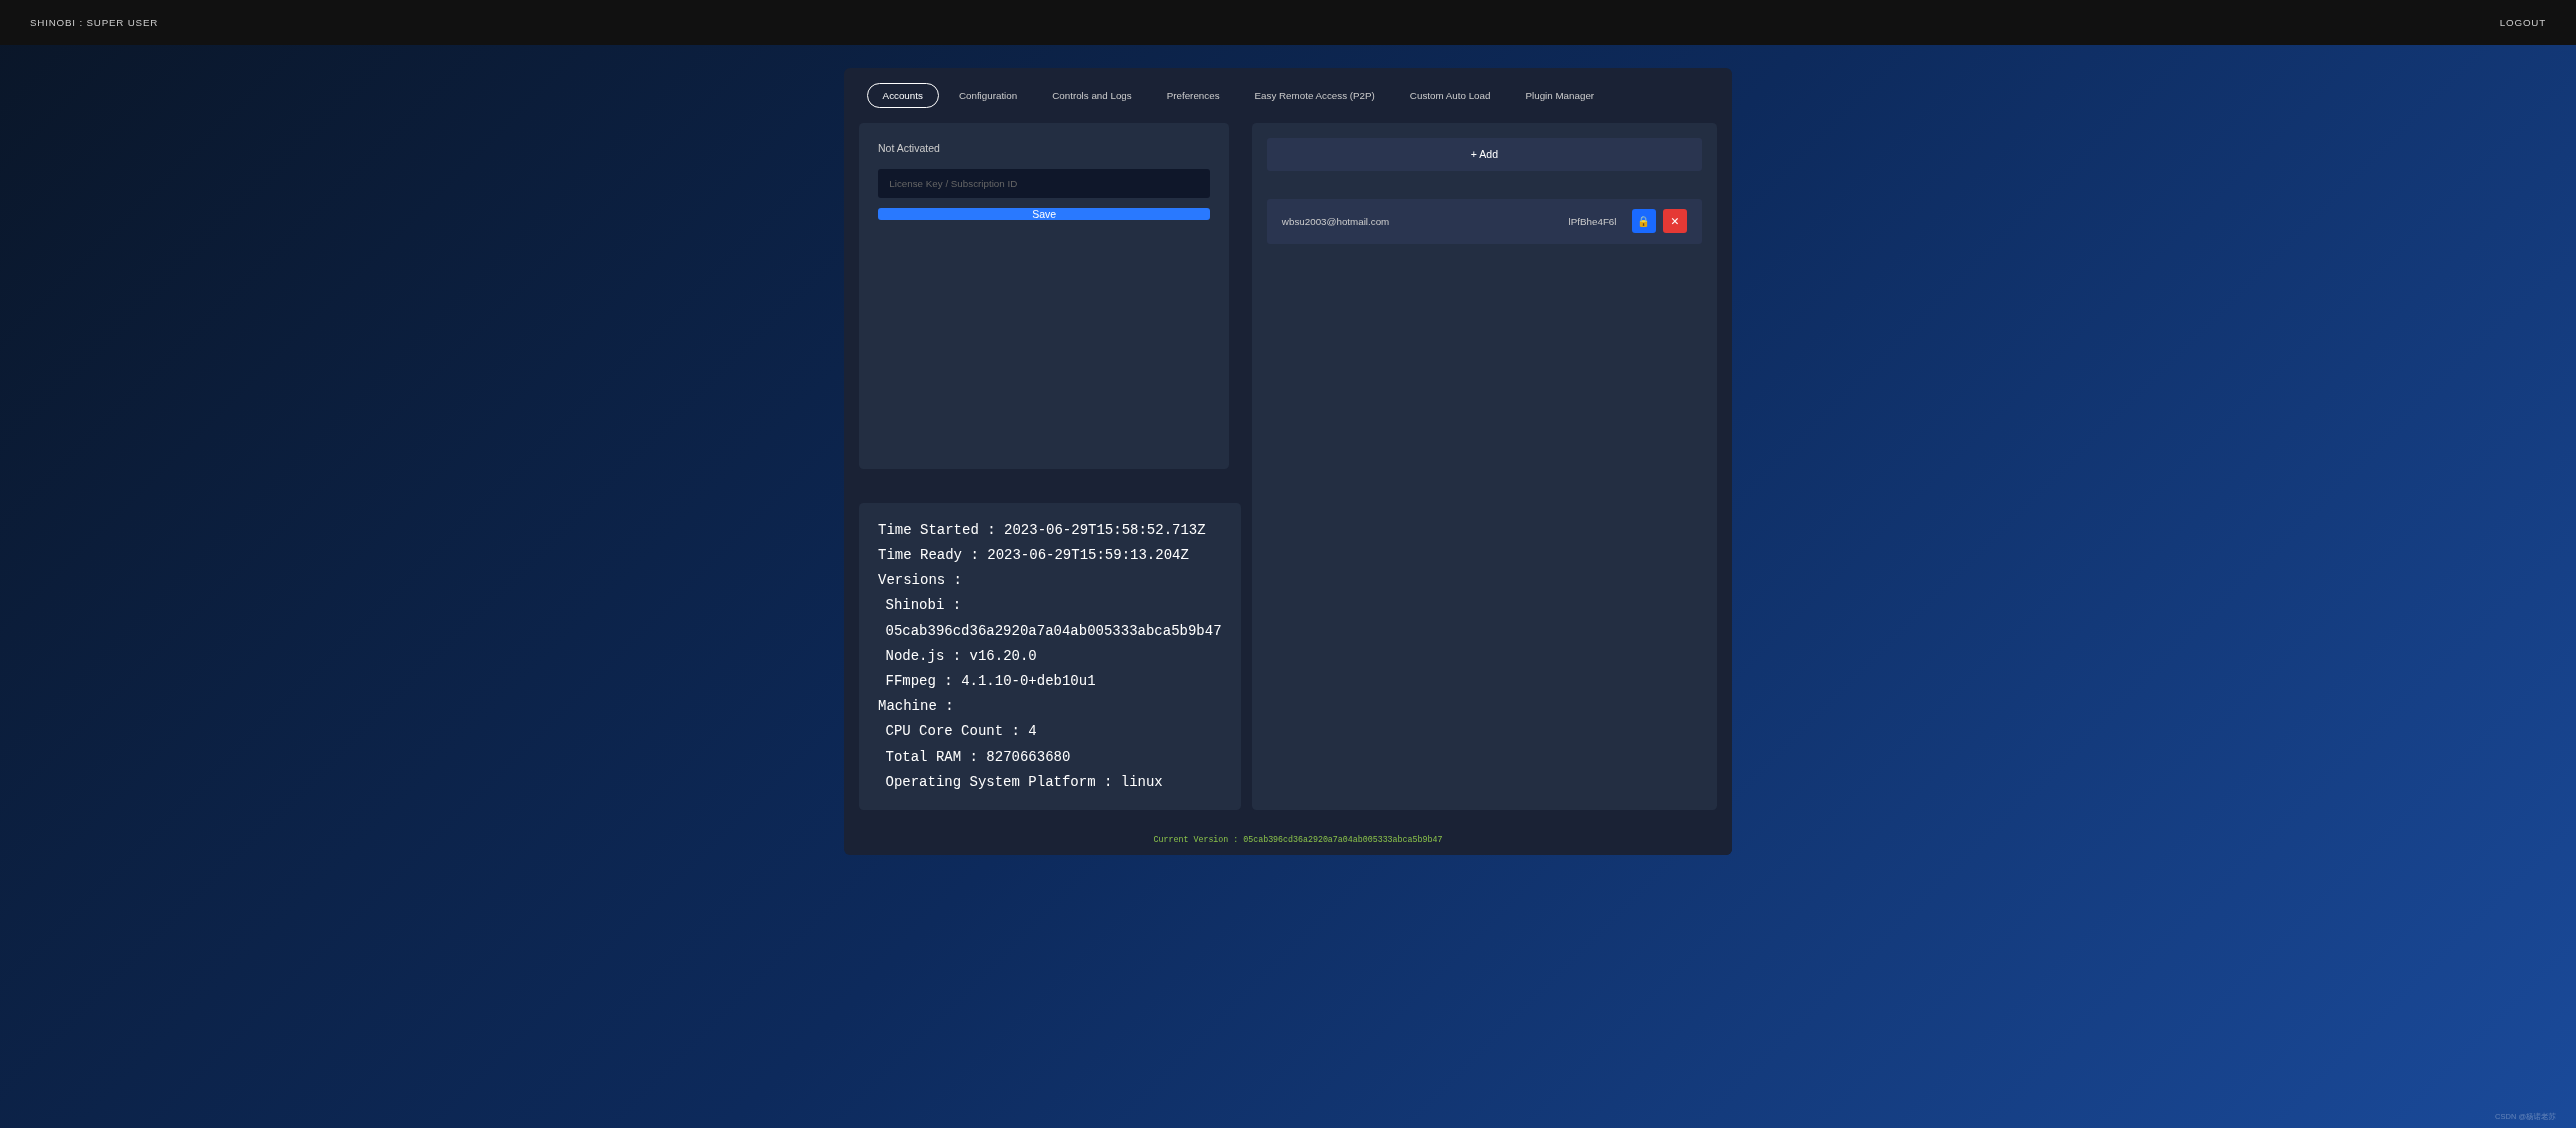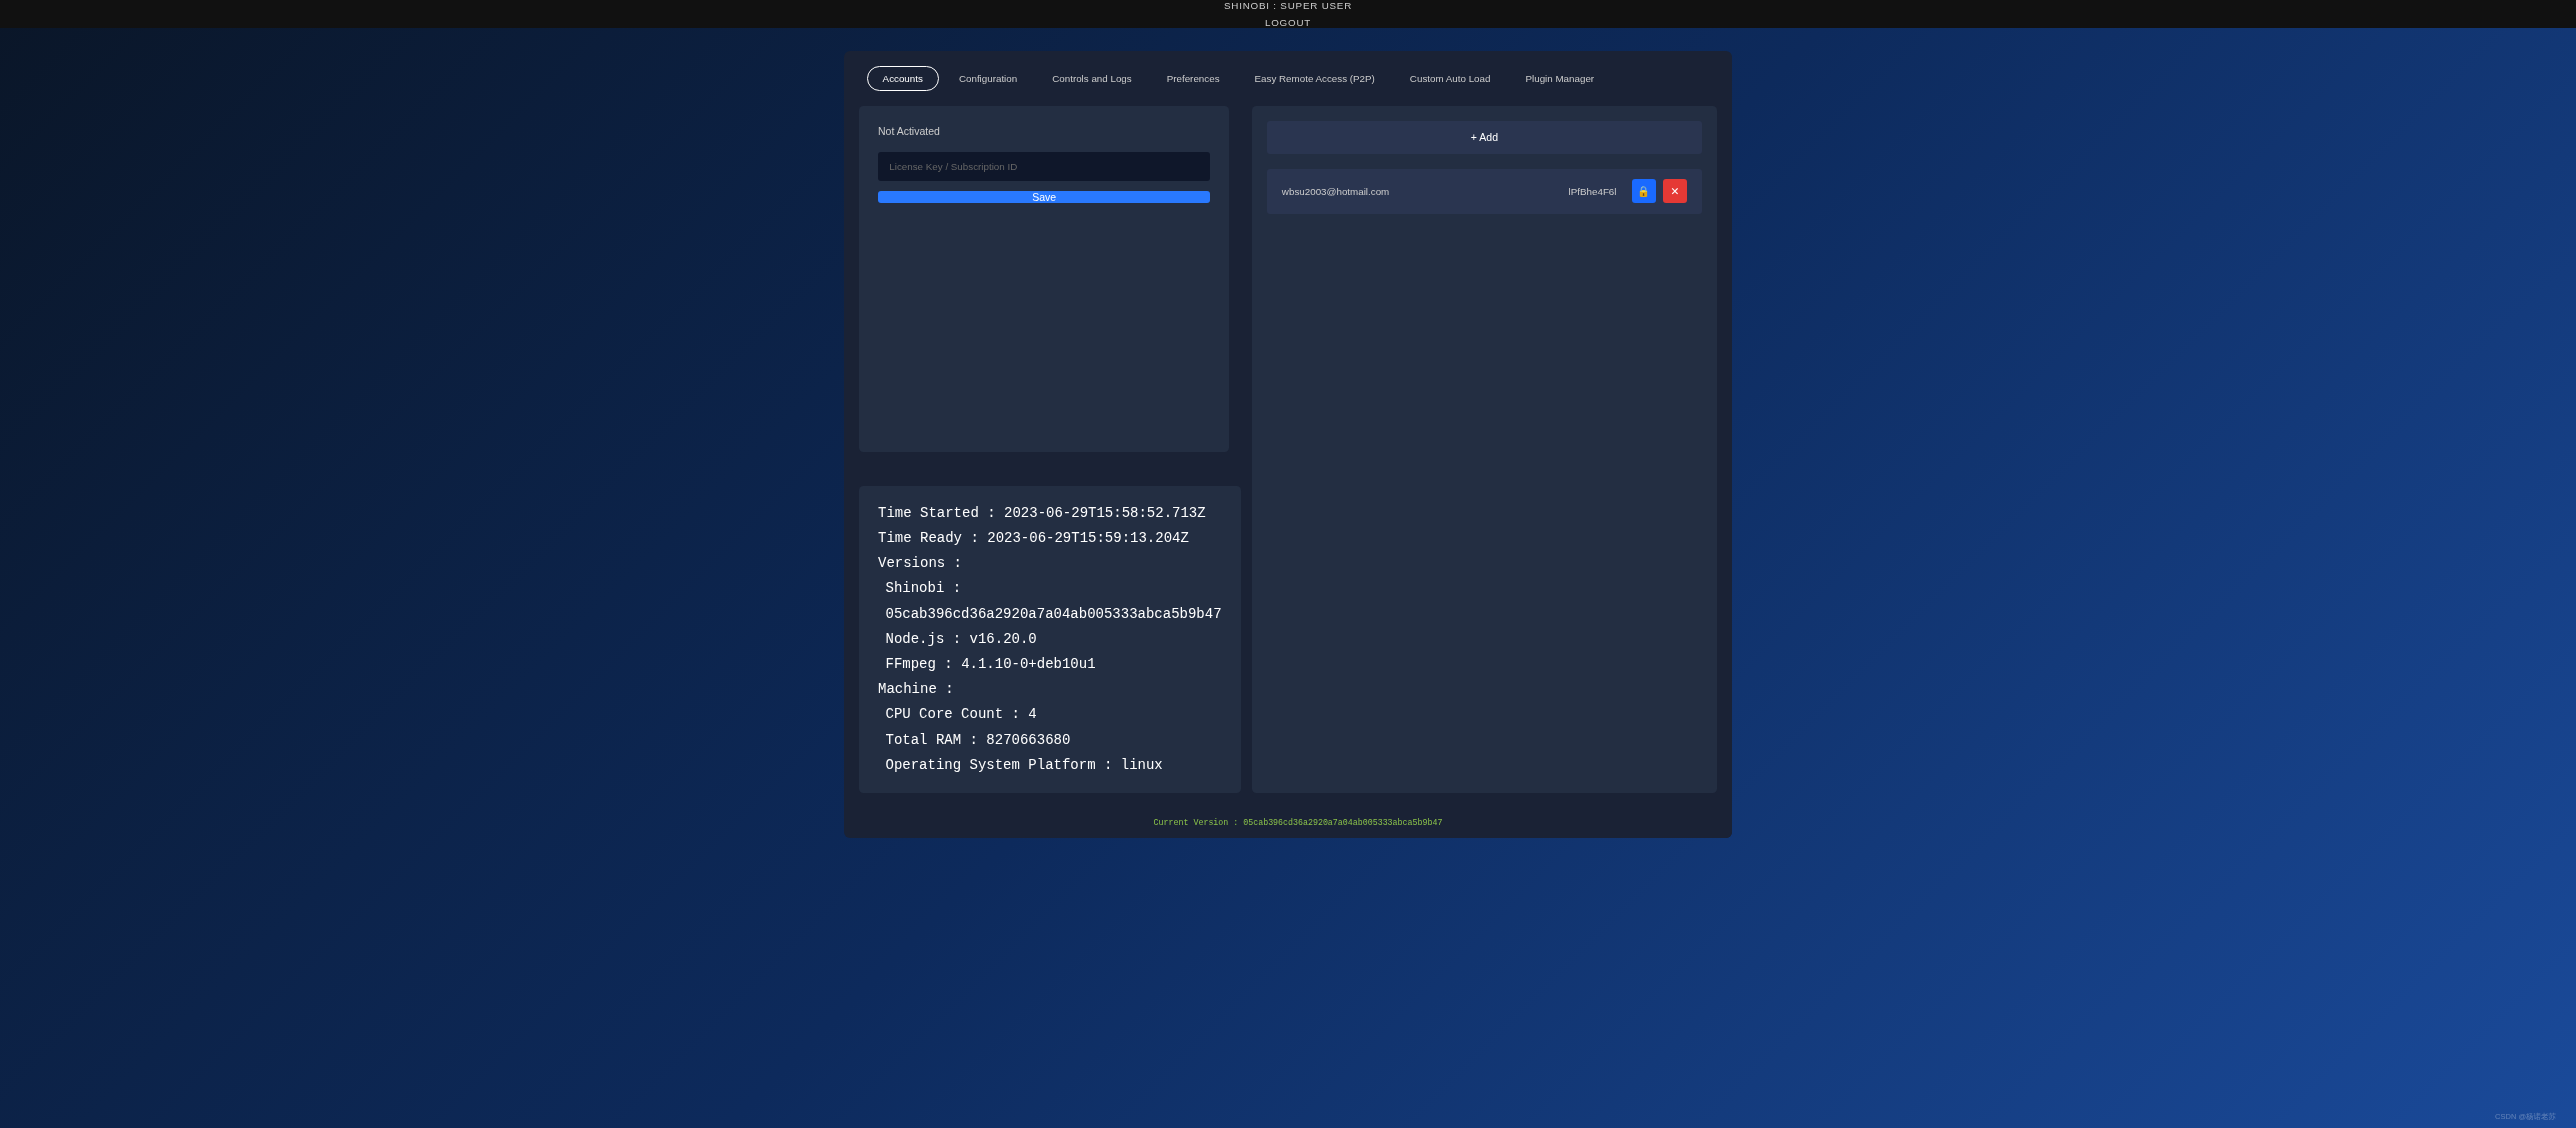--- a/index.html
+++ b/index.html
@@ -10,22 +10,21 @@
       color: #fff;
     }
 
     
     .top-bar {
       background: #111;
       display: flex;
       justify-content: space-between;
       align-items: center;
       padding: 0 30px;
-      height: 28px;
-      flex-direction: column;
+      height: 45px;
     }
     .top-bar-title {
       font-size: 9.8px;
       letter-spacing: 0.8px;
       color: #ccc;
     }
     .logout-btn {
       background: transparent;
       border: none;
       color: #ccc;
@@ -131,21 +130,21 @@
     .add-btn {
       width: 100%;
       background: #2a3550;
       border: none;
       border-radius: 3px;
       padding: 10.5px;
       color: #fff;
       font-size: 10.5px;
       cursor: pointer;
       text-align: center;
-      margin-bottom: 15px;
+      margin-bottom: 28px;
     }
 
     
     .account-row {
       display: flex;
       align-items: center;
       background: #2a3550;
       border-radius: 3px;
       padding: 10.5px 15px;
       gap: 7.5px;

